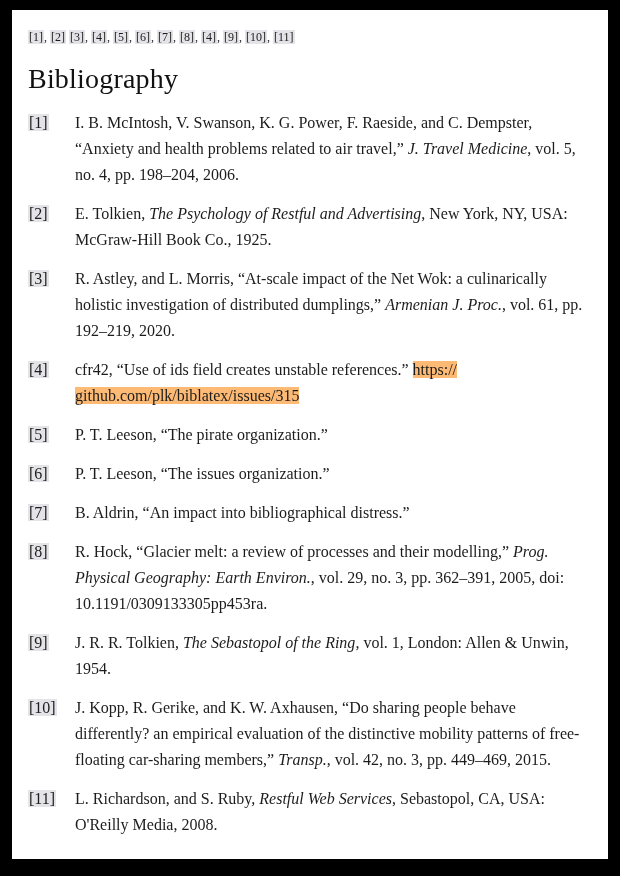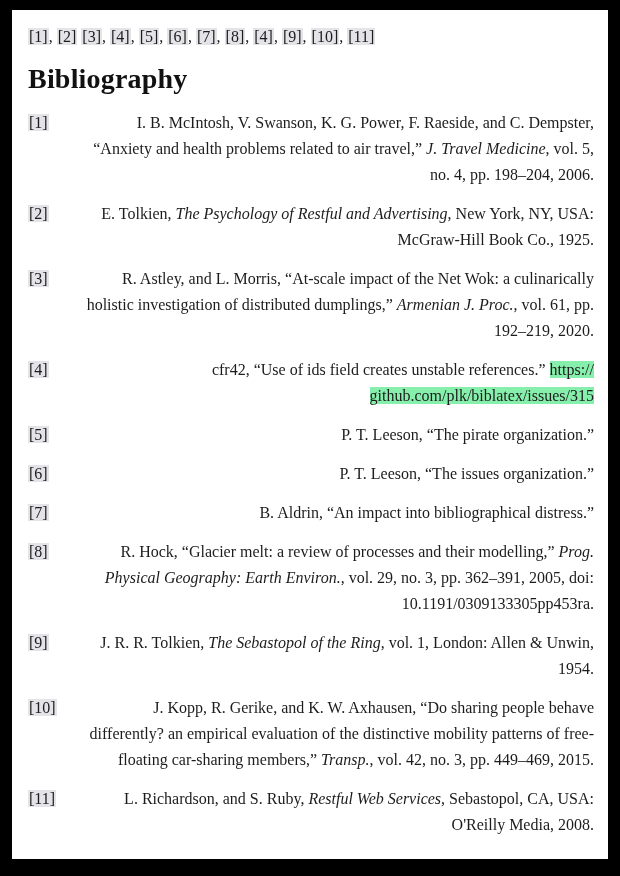--- a/index.html
+++ b/index.html
@@ -13,56 +13,56 @@
   .page {
     position: absolute;
     left: 12px; top: 10px;
     width: 596px; height: 849px;
     box-sizing: border-box;
     background: #ffffff;
     padding: 14px 14px 0 16px;
     overflow: hidden;
   }
   .citeline {
-    font-size: 16px;
+    font-size: 12px;
     line-height: 26px;
     color: #1c1c1c;
     white-space: normal;
   }
   .hl {
     background: #e4e4e8;
     padding: 0 1px;
   }
   .heading {
     font-size: 28px;
-    font-weight: bold;
+    font-weight: normal;
     color: #111111;
     margin: 13px 0 15px 0;
     letter-spacing: 0.2px;
   }
   .entries { }
   .entry {
     display: flex;
     align-items: flex-start;
     margin-bottom: 13px;
     font-size: 16px;
     line-height: 26px;
     color: #1c1c1c;
   }
   .entry .lab {
     flex: 0 0 47px;
     width: 47px;
   }
   .entry .body {
     flex: 1 1 auto;
     min-width: 0;
-    text-align: right;
+    text-align: left;
   }
   .it { font-style: italic; }
-  .link { background: #86efac; }
+  .link { background: #fdba74; }
 </style>
 </head>
 <body>
 
 <div class="page">
 
   <div class="citeline"><span class="hl">[1]</span>, <span class="hl">[2]</span> <span class="hl">[3]</span>, <span class="hl">[4]</span>, <span class="hl">[5]</span>, <span class="hl">[6]</span>, <span class="hl">[7]</span>, <span class="hl">[8]</span>, <span class="hl">[4]</span>, <span class="hl">[9]</span>, <span class="hl">[10]</span>, <span class="hl">[11]</span></div>
 
   <div class="heading">Bibliography</div>
 

